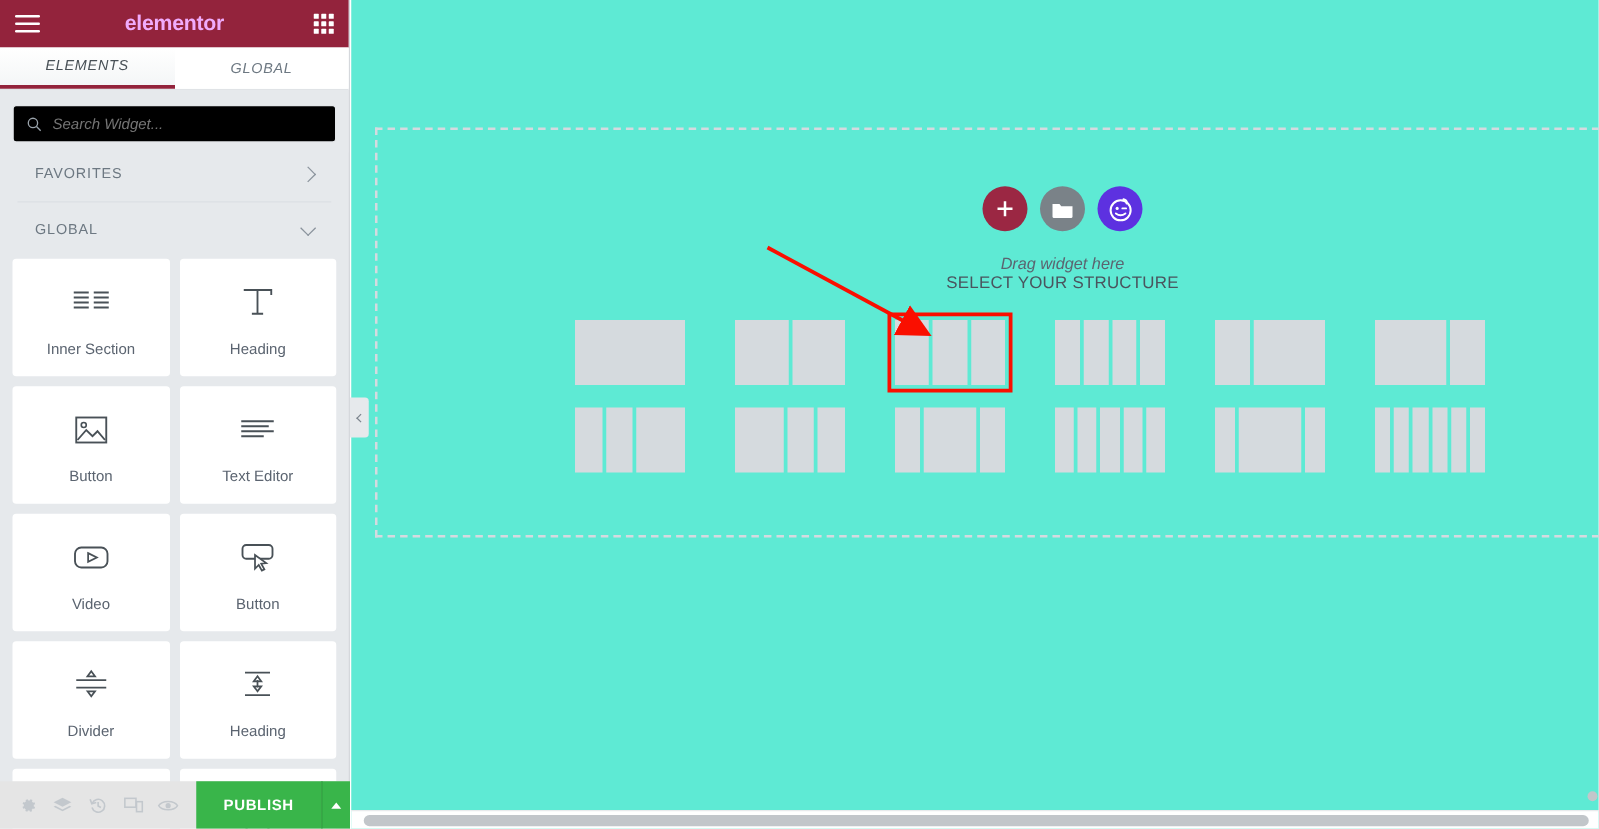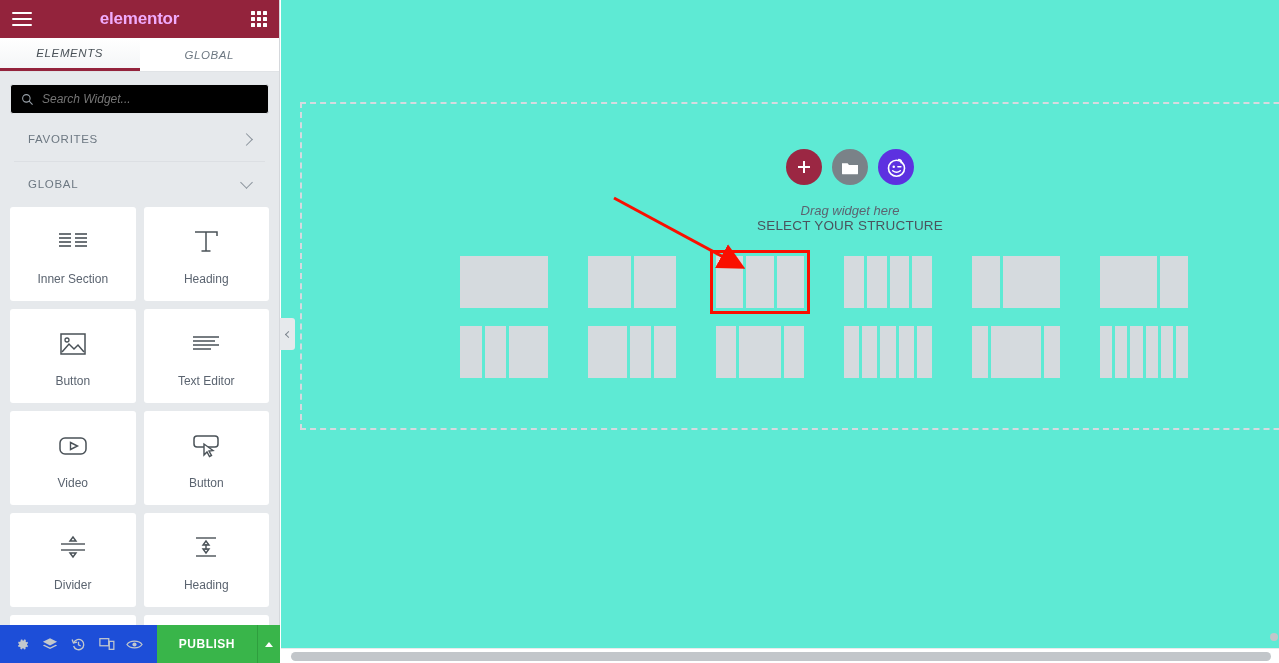--- a/index.html
+++ b/index.html
@@ -94,21 +94,21 @@
     cursor: pointer; z-index: 6;
   }
   .collapse-handle .c-chev {
     width: 5px; height: 5px; border-left: 1.4px solid #7b848d; border-bottom: 1.4px solid #7b848d;
     transform: rotate(45deg); margin-left: 2px;
   }
 
   
   .footer {
     position: absolute; left: 0; bottom: 0; width: 280px; height: 38px;
-    background: #1d4ed8; display: flex; align-items: center; padding-left: 8px; z-index: 5;
+    background: #e5e5e5; display: flex; align-items: center; padding-left: 8px; z-index: 5;
   }
   .f-ico {
     width: 32px; height: 38px; display:flex; align-items:center; justify-content:center;
     color: #c3c8cd; cursor: pointer;
   }
   .publish-btn {
     margin-left: 8px; height: 38px; background: #39b54a; color: #ffffff;
     font-size: 12px; font-weight: bold; letter-spacing: 0.5px;
     display: flex; align-items: center; padding: 0 22px; cursor: pointer;
   }

